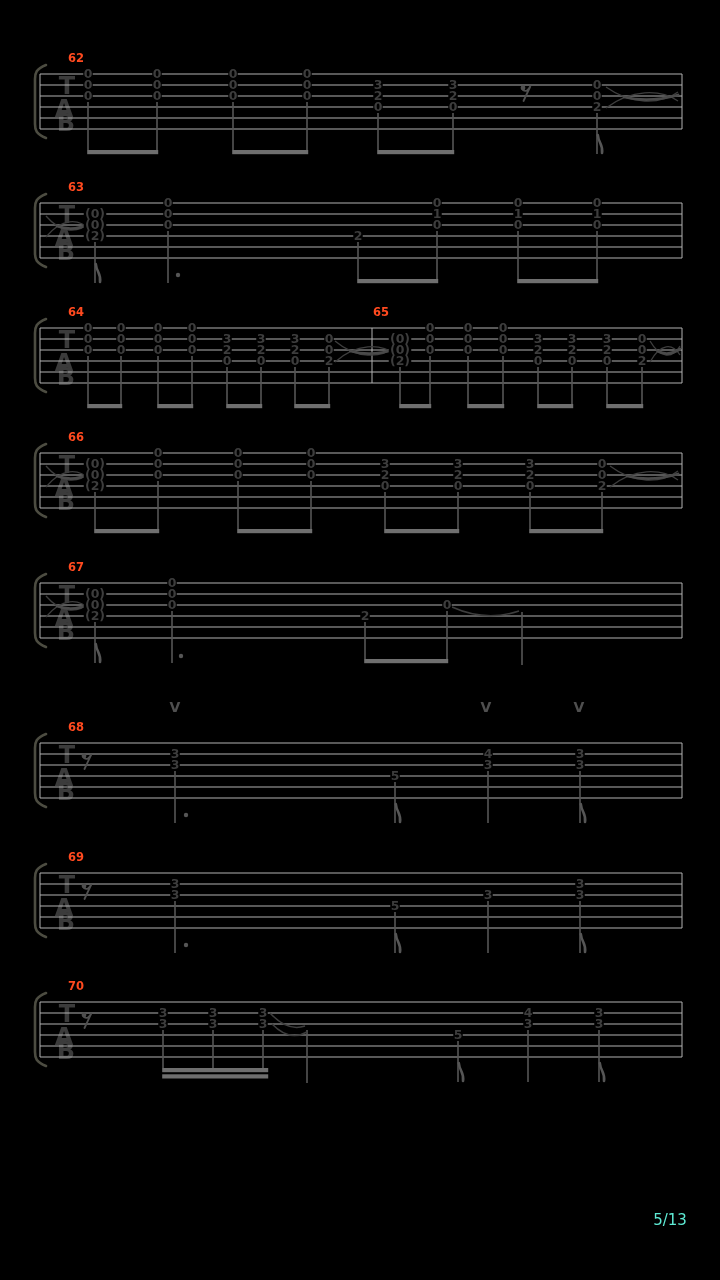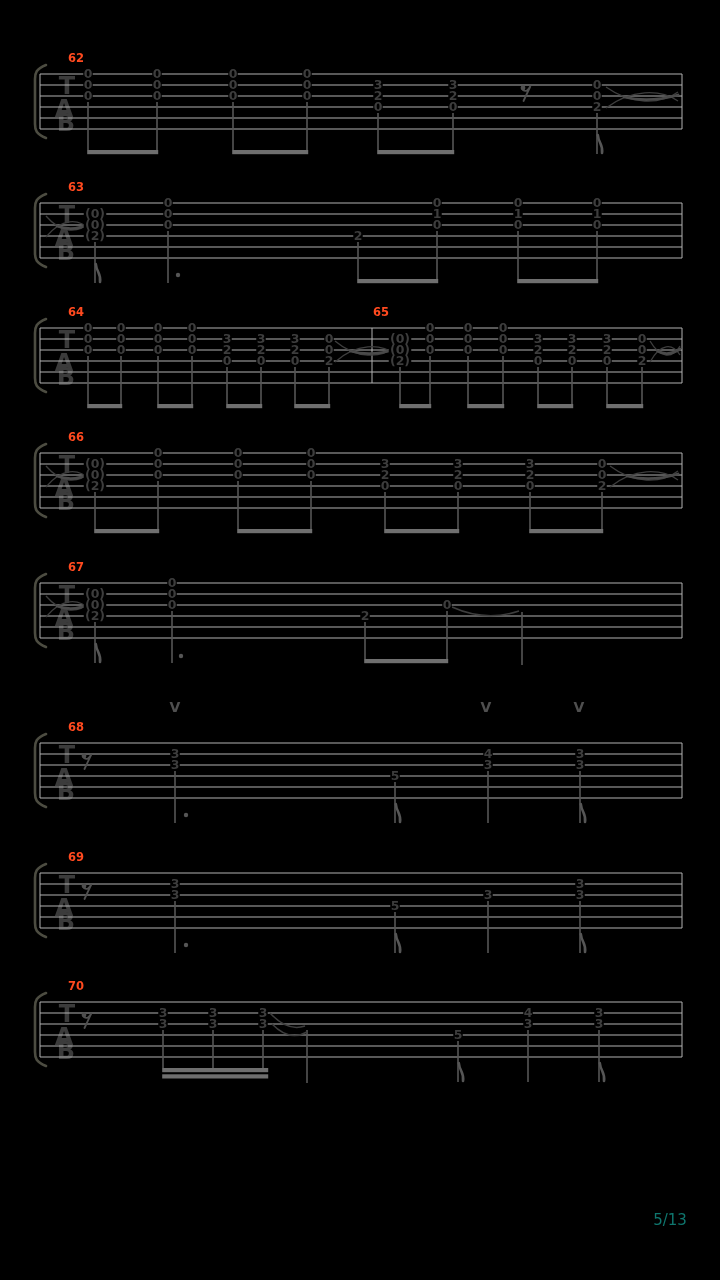--- a/index.html
+++ b/index.html
@@ -1,20 +1,20 @@
 <!DOCTYPE html>
 <html><head>
 <meta charset="utf-8">
 <style>
   html,body{margin:0;padding:0;background:#000;}
   #page{position:relative;width:720px;height:1280px;background:#000;overflow:hidden;
         font-family:"DejaVu Sans",sans-serif;}
   #score{position:absolute;left:0;top:0;}
   #page-indicator{position:absolute;left:635px;top:1211px;width:70px;text-align:center;
-        font-size:15px;color:#0f766e;font-family:"DejaVu Sans",sans-serif;}
+        font-size:15px;color:#5eead4;font-family:"DejaVu Sans",sans-serif;}
 </style>
 </head>
 <body>
 
 <div id="page">
   <svg id="score" width="720" height="1280" viewBox="0 0 720 1280">
       <path d="M 46 65 C 36 69 35 73 35 79 L 35 124 C 35 130 36 134 46 138" stroke="#4c4c41" stroke-width="2.6" fill="none" stroke-linecap="round"></path>
       <text x="67" y="94" text-anchor="middle" fill="#3b3b3b" font-size="24" font-weight="bold" font-family="&quot;DejaVu Sans&quot;,sans-serif">T</text>
       <text x="64" y="117" text-anchor="middle" fill="#3b3b3b" font-size="24" font-weight="bold" font-family="&quot;DejaVu Sans&quot;,sans-serif">A</text>
       <text x="66" y="131" text-anchor="middle" fill="#3b3b3b" font-size="24" font-weight="bold" font-family="&quot;DejaVu Sans&quot;,sans-serif">B</text>

